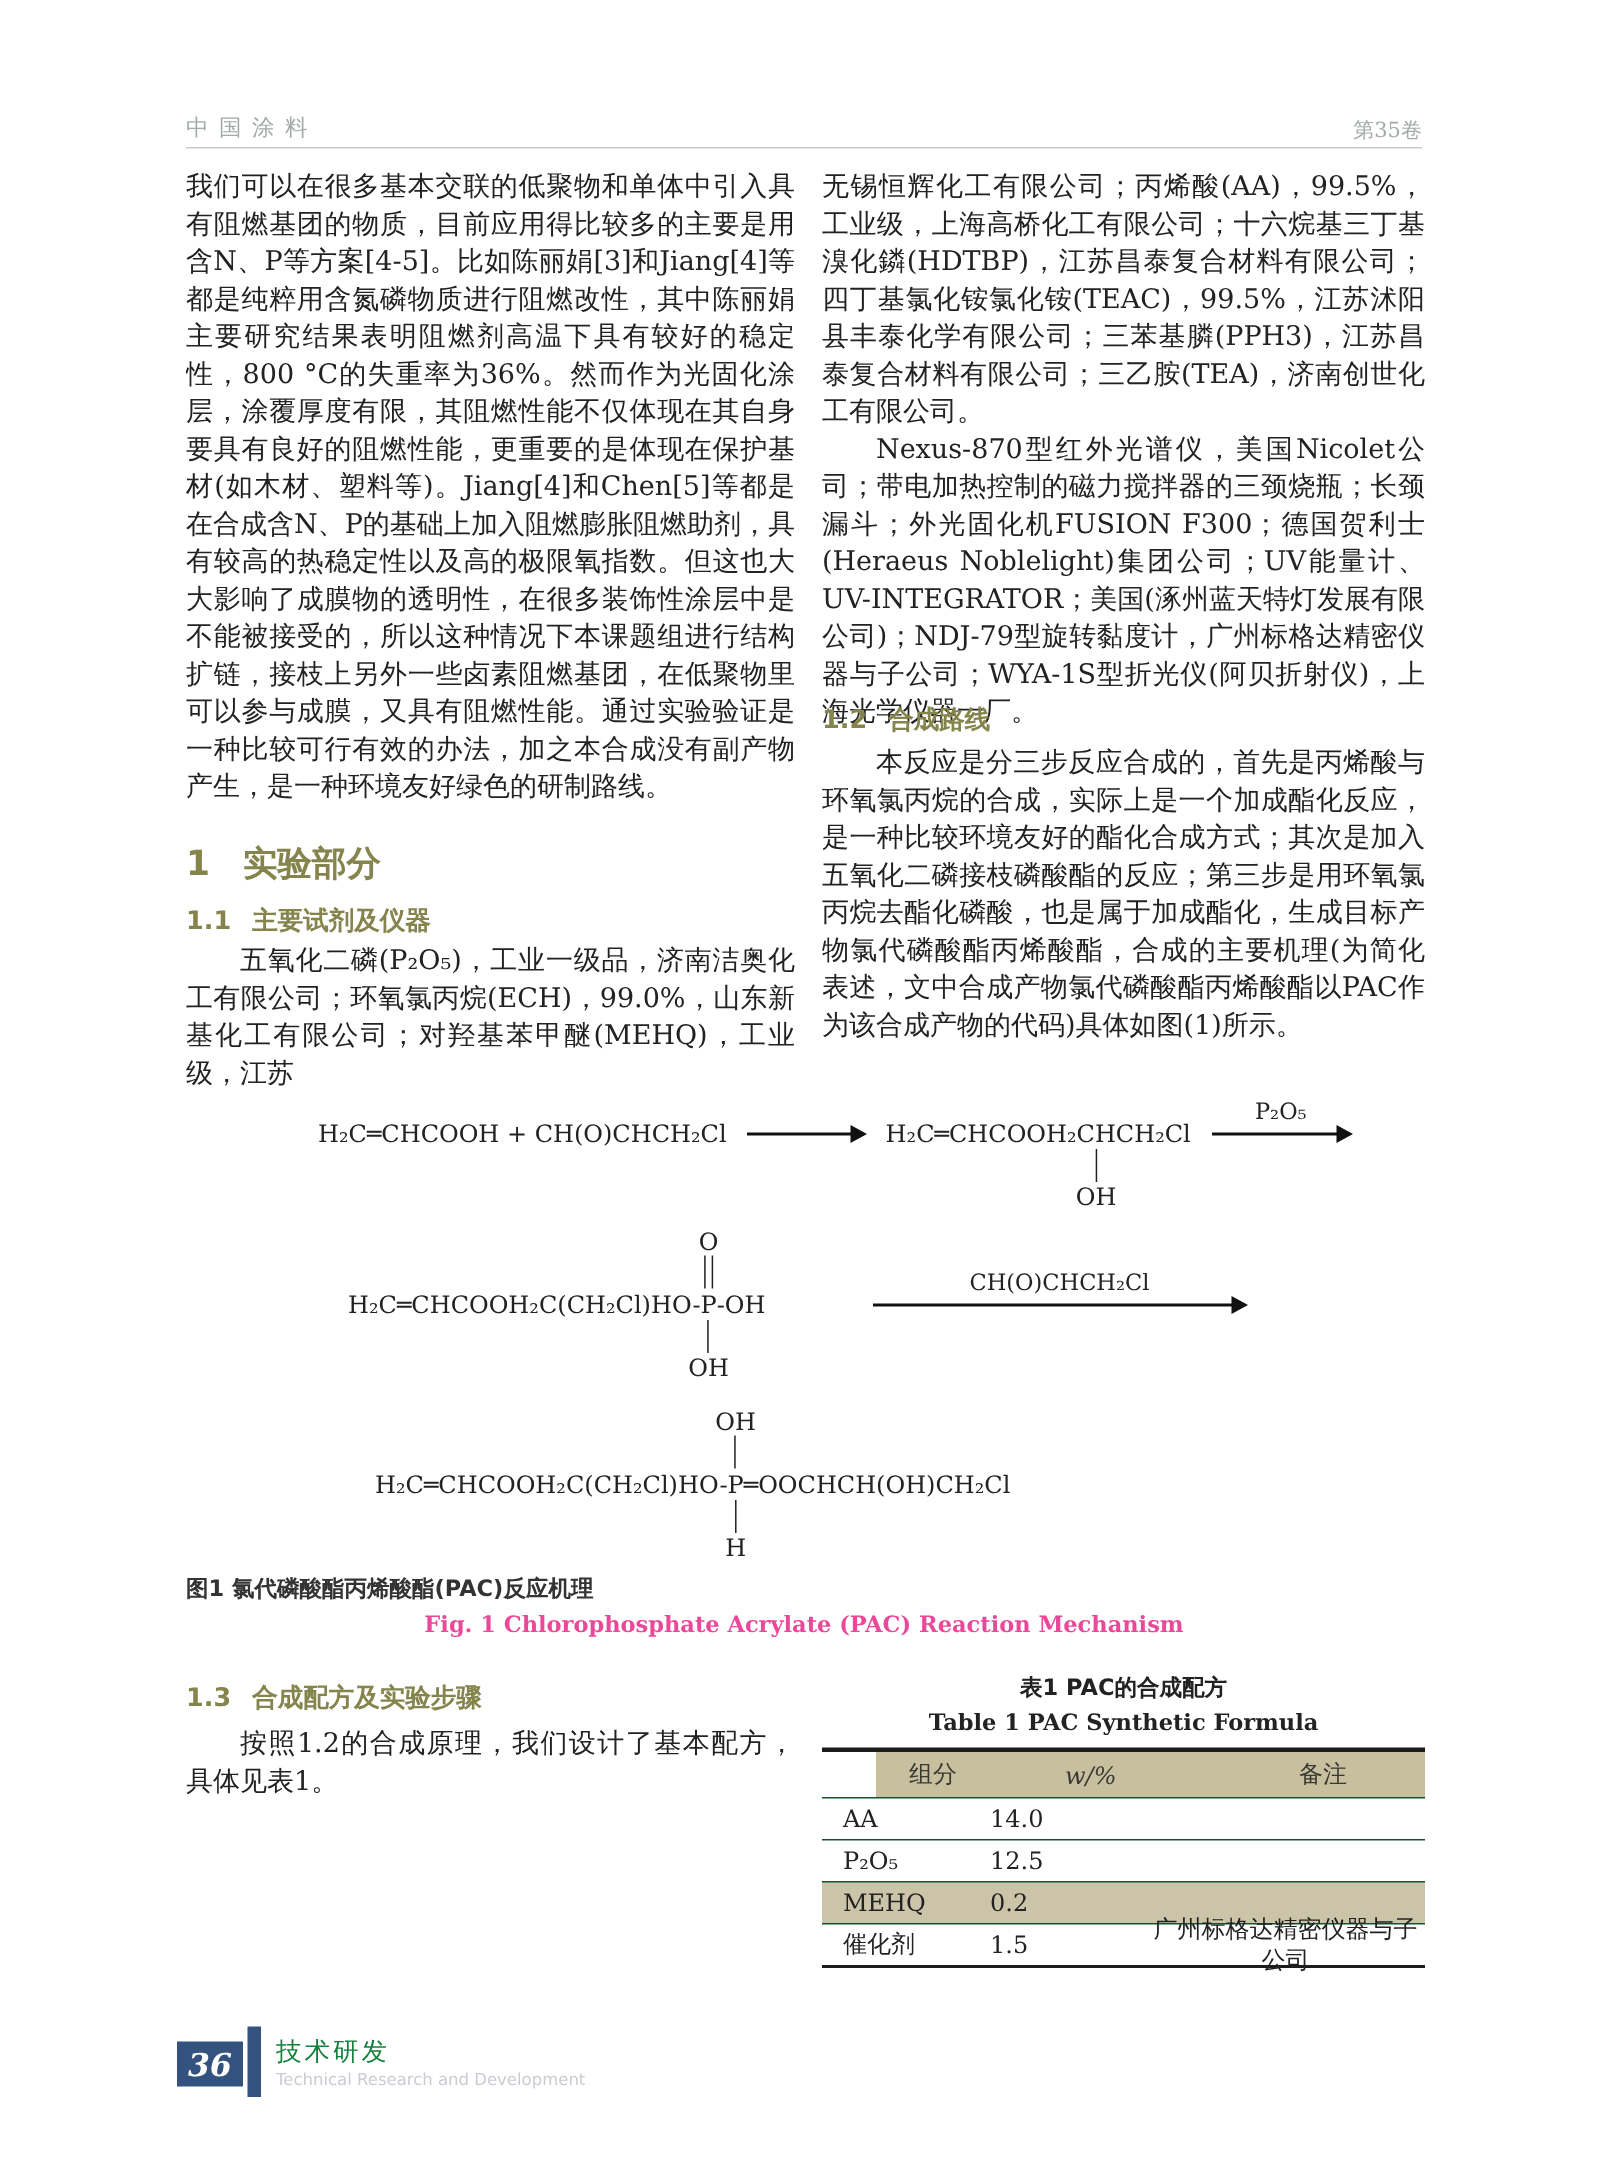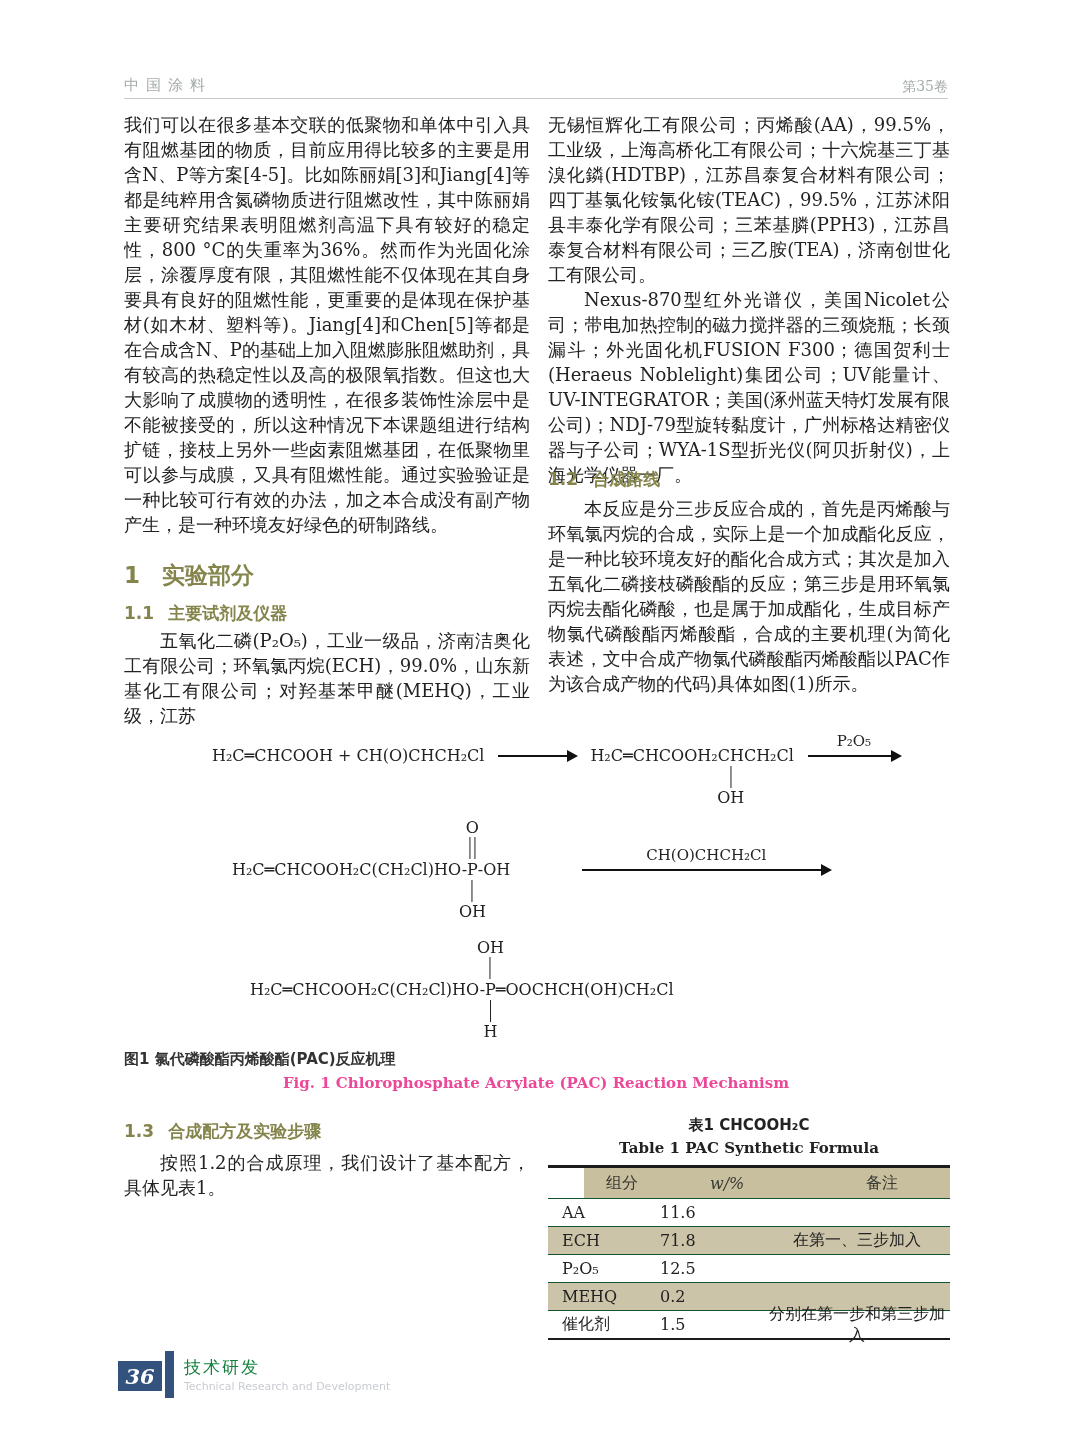--- a/index.html
+++ b/index.html
@@ -158,52 +158,47 @@
   </div>
 
   <div class="h-olive h13">
     <span class="num">1.3</span><span>合成配方及实验步骤</span>
   </div>
   <div class="col colL3">
     <p class="indent">按照1.2的合成原理，我们设计了基本配方，具体见表1。</p>
   </div>
 
   <div class="tblarea">
-    <p class="tbl-cap-cn">表1  CHCOOH₂C</p>
+    <p class="tbl-cap-cn">表1  PAC的合成配方</p>
     <p class="tbl-cap-en">Table 1  PAC Synthetic Formula</p>
     <div class="tbl">
       <div class="trow thead">
         <span class="c1">组分</span>
         <span class="c2">w/%</span>
         <span class="c3">备注</span>
       </div>
       <div class="trow">
         <span class="c1">AA</span>
-        <span class="c2">11.6</span>
+        <span class="c2">14.0</span>
         <span class="c3"></span>
-      </div>
-      <div class="trow tan">
-        <span class="c1">ECH</span>
-        <span class="c2">71.8</span>
-        <span class="c3">在第一、三步加入</span>
       </div>
       <div class="trow">
         <span class="c1">P₂O₅</span>
         <span class="c2">12.5</span>
         <span class="c3"></span>
       </div>
       <div class="trow tan">
         <span class="c1">MEHQ</span>
         <span class="c2">0.2</span>
         <span class="c3"></span>
       </div>
       <div class="trow">
         <span class="c1">催化剂</span>
         <span class="c2">1.5</span>
-        <span class="c3">分别在第一步和第三步加入</span>
+        <span class="c3">广州标格达精密仪器与子公司</span>
       </div>
     </div>
   </div>
 
   <div class="footer">
     <span class="pg-box">36</span>
     <span class="pg-bar"></span>
     <span class="ft-cn">技术研发</span>
     <span class="ft-en">Technical Research and Development</span>
   </div>

